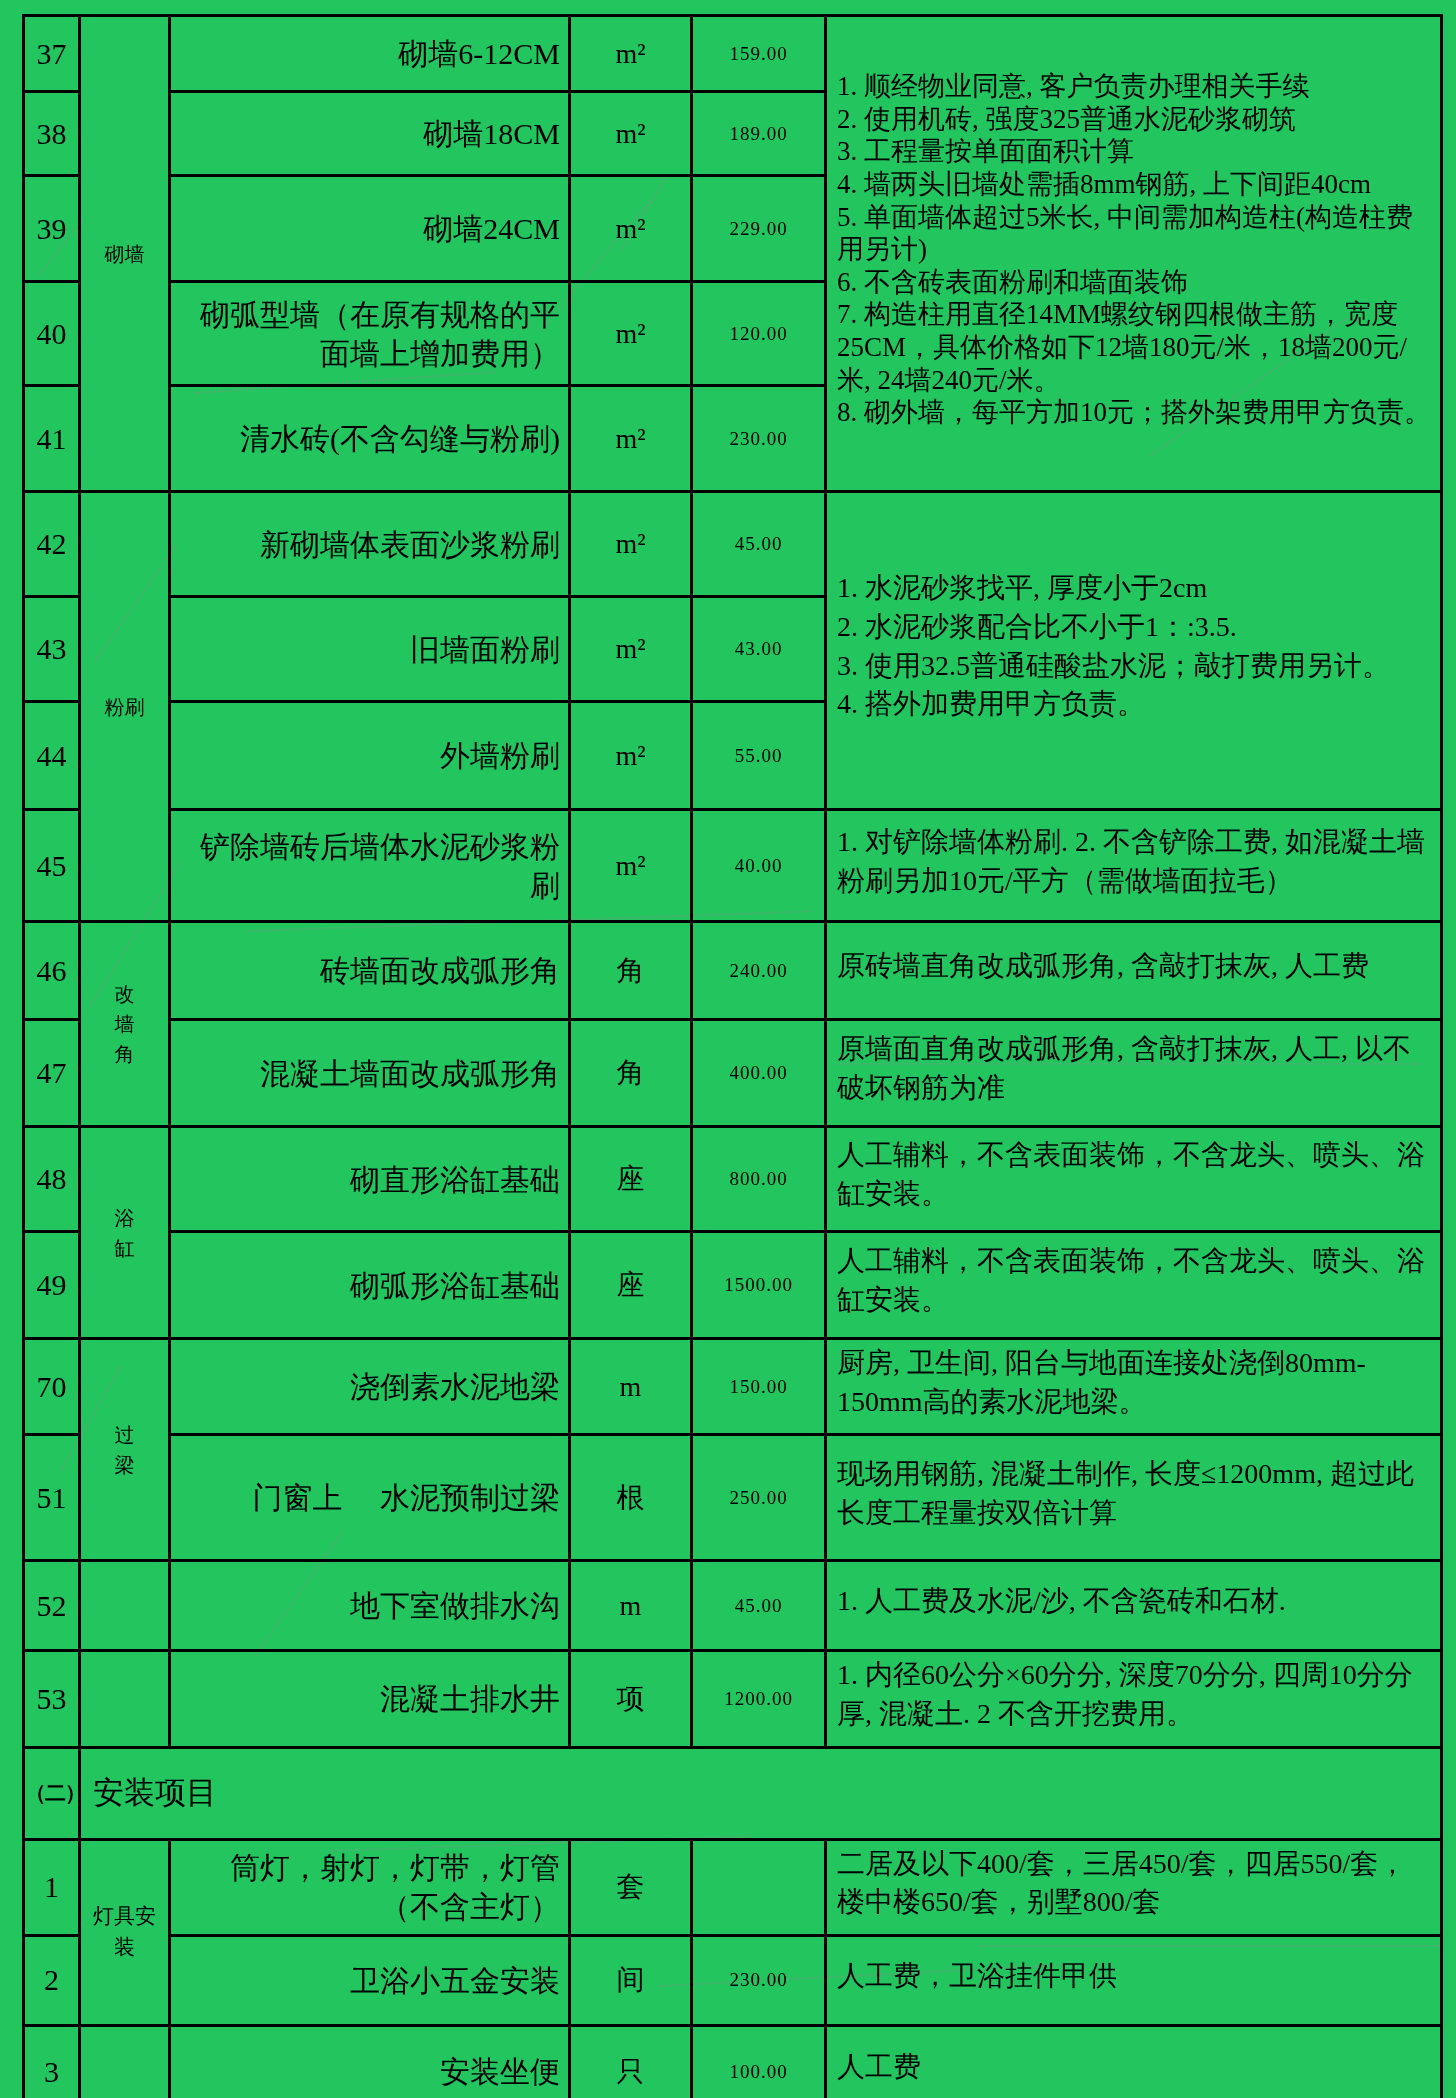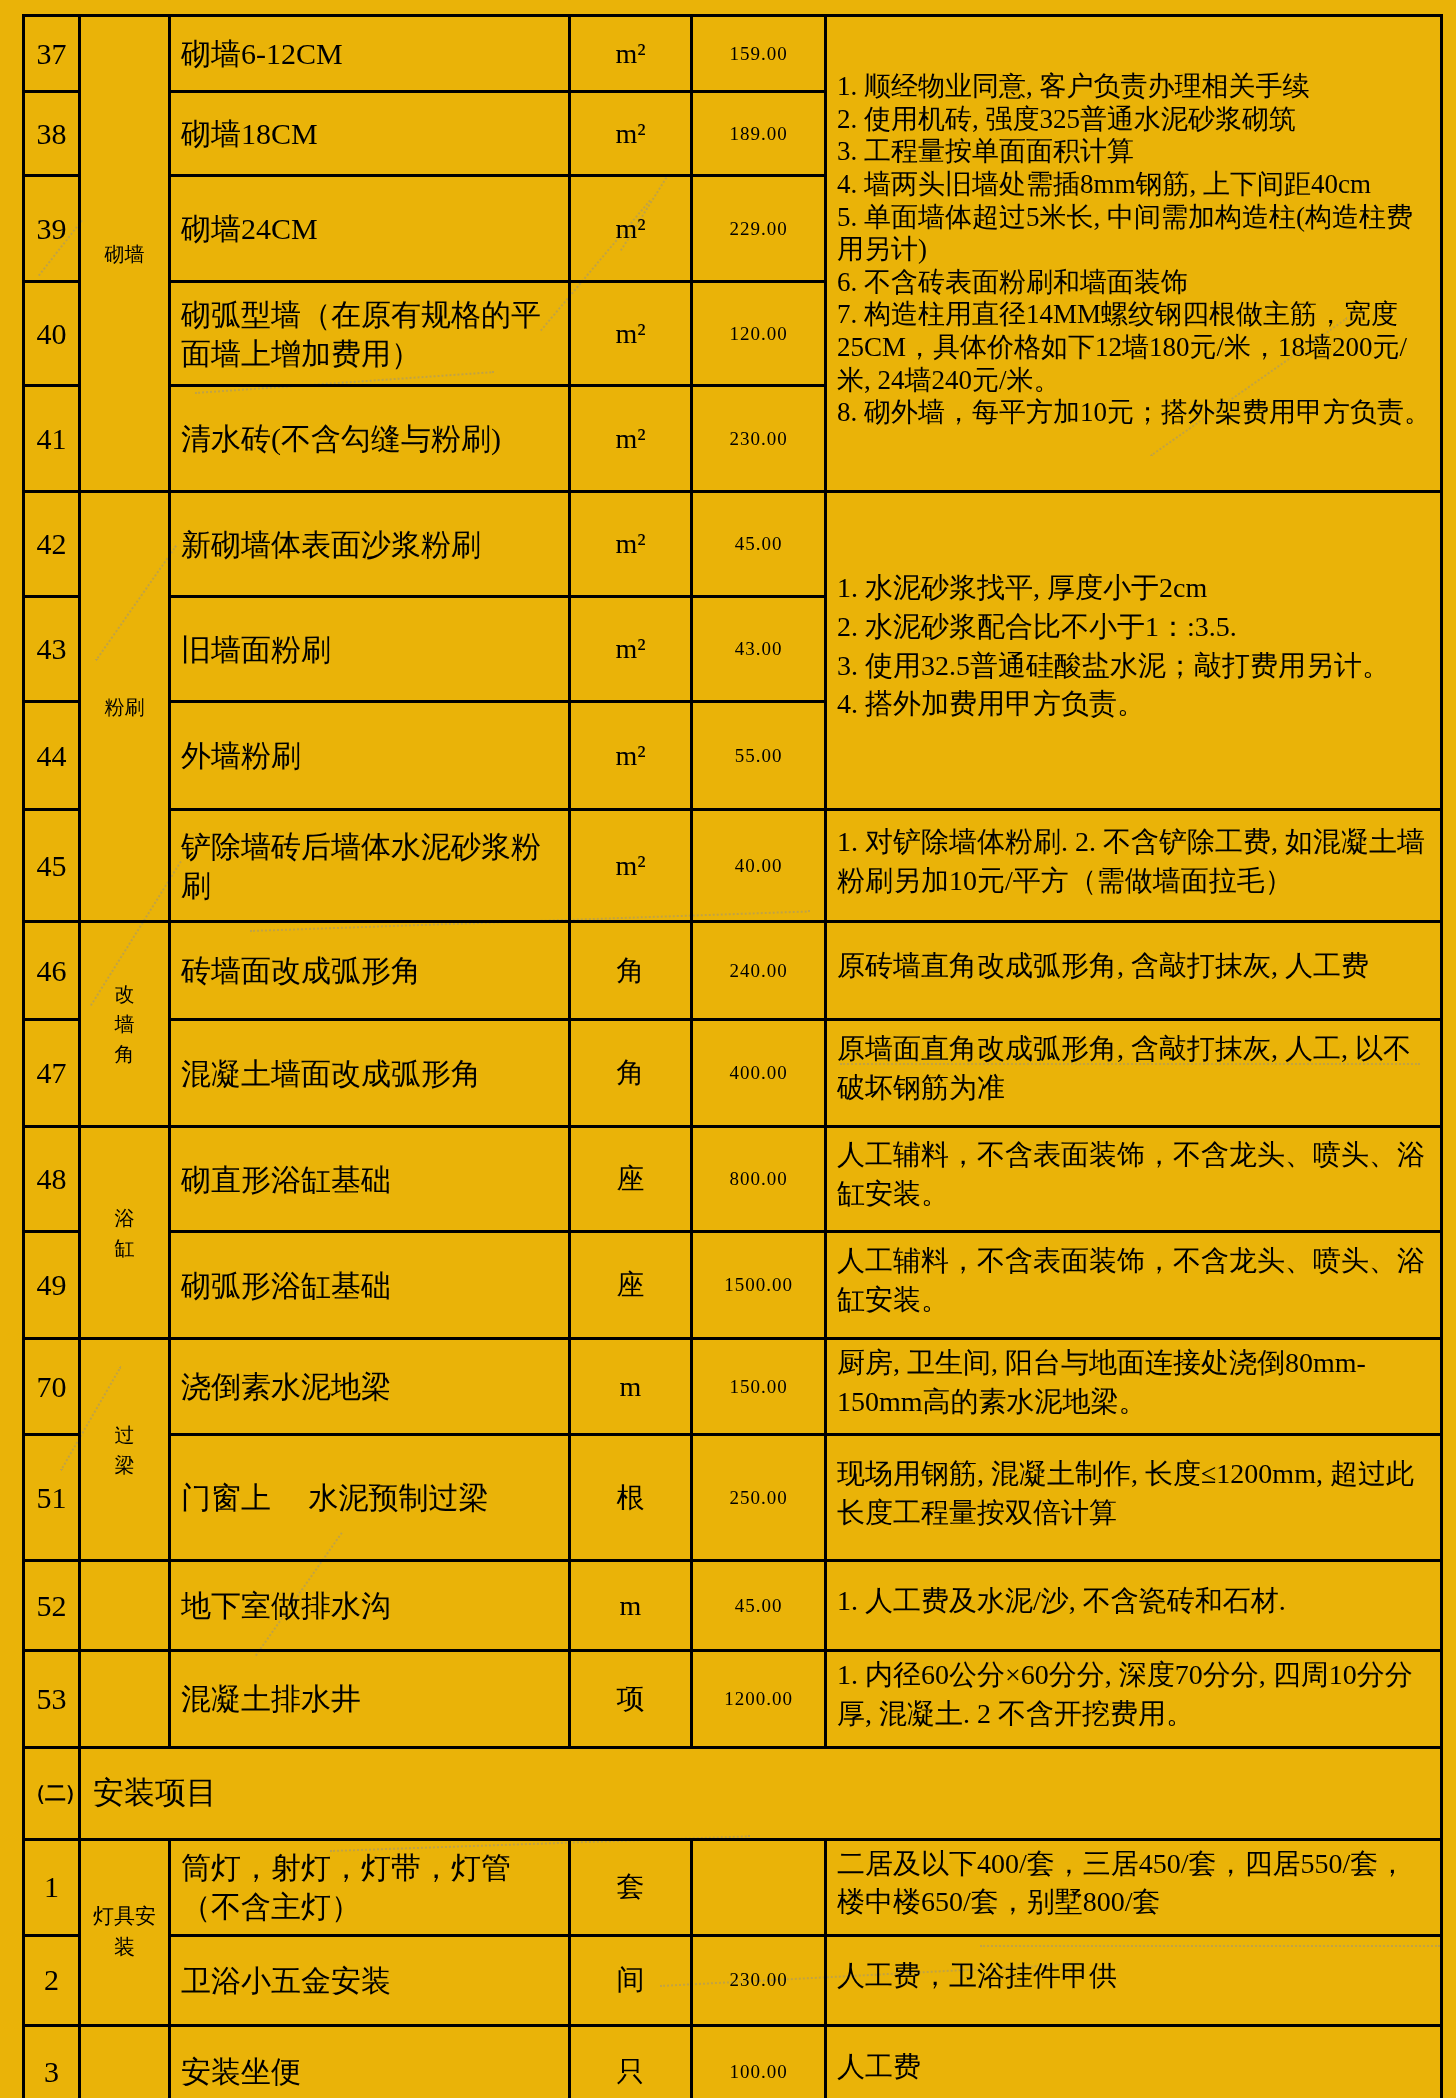--- a/index.html
+++ b/index.html
@@ -1,21 +1,21 @@
 <!DOCTYPE html>
 <html><head>
 <meta charset="utf-8">
 <style>
   html,body{margin:0;padding:0;}
   body{
     width:1456px;height:2098px;position:relative;background:#ffffff;color:#000;
     font-family:"Liberation Serif","DejaVu Serif",serif;
     overflow:hidden;
   }
-  .page{position:absolute;inset:0;background:#eab308;}
+  .page{position:absolute;inset:0;background:#22c55e;}
   table.price{
     position:absolute;left:22px;top:14px;width:1418px;
     border-collapse:collapse;table-layout:fixed;
     border:3px solid #000;
   }
   td{
     border:3px solid #000;
     vertical-align:middle;
     overflow:hidden;
     padding:0 8px;
@@ -31,21 +31,21 @@
   
   .rh37{height:76px}.rh38{height:84px}.rh39{height:106px}.rh40{height:104px}.rh41{height:106px}
   .rh42{height:105px}.rh43{height:105px}.rh44{height:108px}.rh45{height:112px}
   .rh46{height:98px}.rh47{height:107px}.rh48{height:105px}.rh49{height:107px}
   .rh50{height:78px}.rh51{height:126px}.rh52{height:90px}.rh53{height:90px}
   .rhsec{height:92px}.rhi1{height:89px}.rhi2{height:90px}.rhi3{height:93px}
   
   .c-no{text-align:center;padding:0 2px;font-size:30px;}
   .c-cat{text-align:center;white-space:pre-line;font-size:20px;line-height:1.5;padding:0 2px;}
   .cat-lighting{font-size:21px;letter-spacing:0;}
-  .c-item{font-size:30px;line-height:1.3;padding:0 8px 0 10px;text-align:left;}
+  .c-item{font-size:30px;line-height:1.3;padding:0 8px 0 10px;text-align:right;}
   .c-unit{text-align:center;font-size:28px;}
   .c-price{text-align:center;font-size:19px;letter-spacing:1px;}
   .c-note{font-size:28px;line-height:1.38;white-space:pre-line;text-align:left;padding:4px 8px 12px 10px;}
   .note-dense{line-height:1.21;font-size:27px;}
   .sec-no{text-align:center;font-weight:bold;font-size:21px;letter-spacing:-1px;padding:0;}
   .sec-title{font-weight:normal;font-size:31px;padding-left:12px;text-align:left;}
   
   .art{position:absolute;border-top:2px dotted #8f8f8f;opacity:.45;transform-origin:left top;pointer-events:none;}
   .a1{left:38px;top:275px;width:70px;transform:rotate(-52deg);}
   .a2{left:95px;top:660px;width:140px;transform:rotate(-55deg);}

